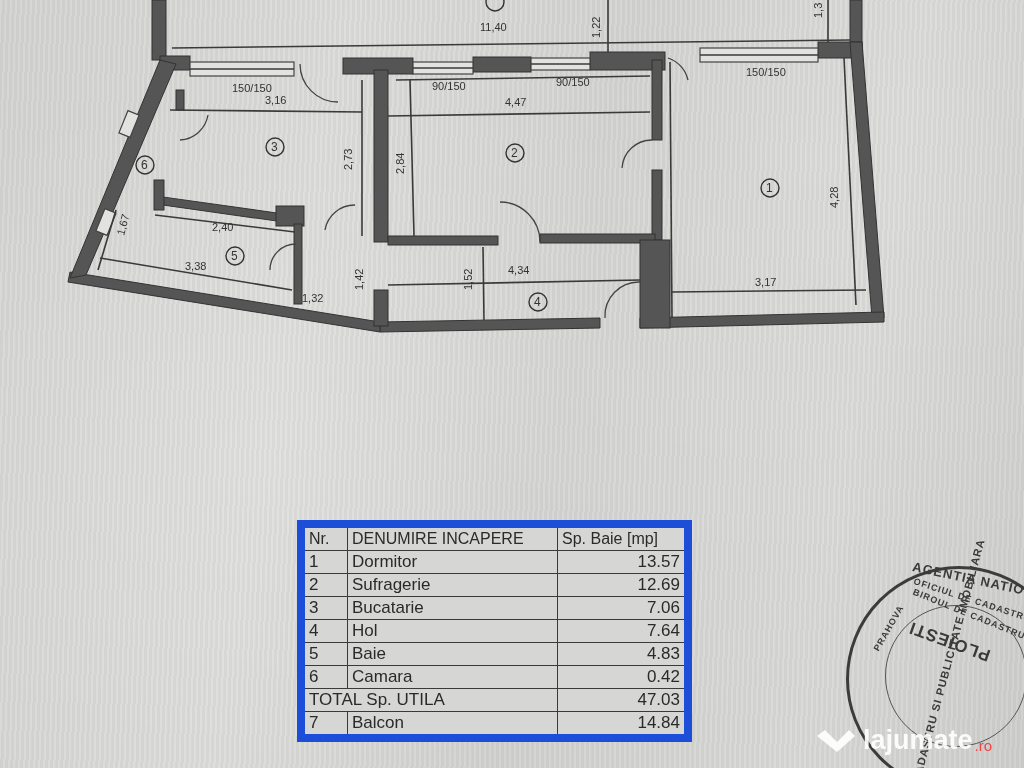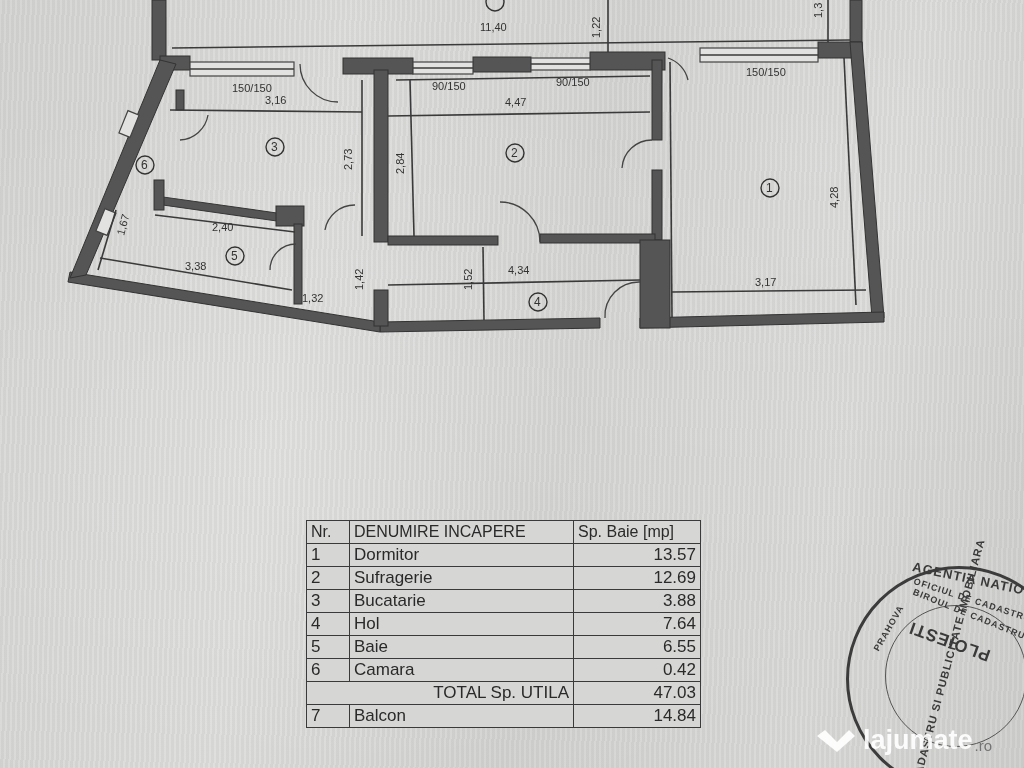--- a/index.html
+++ b/index.html
@@ -20,34 +20,34 @@
   svg.plan { position:absolute; left:0; top:0; }
   .wall { fill:#555; stroke:#333; stroke-width:1; }
   .thin { stroke:#3a3a3a; stroke-width:1.6; fill:none; }
   .dim { font-family:"Liberation Sans", sans-serif; font-size:11px; fill:#333; }
   .roomnum { font-family:"Liberation Sans", sans-serif; font-size:12px; fill:#333; }
   .circle { fill:none; stroke:#333; stroke-width:1.4; }
   .win { fill:#e2e2e0; stroke:#444; stroke-width:1.2; }
   .door { fill:none; stroke:#444; stroke-width:1.3; }
 
   table.rooms {
-    position:absolute; left:306px; top:520px; width:395px;
+    position:absolute; left:297px; top:520px; width:395px;
     border-collapse:collapse; background:#d6d6d4;
     font-size:17px; color:#2a2a2a;
-    border:1px solid #1d4ed8;
+    border:8px solid #1d4ed8;
   }
   table.rooms td, table.rooms th {
     border:1.5px solid #3a3a3a; padding:0 4px; height:22px; line-height:22px;
     font-weight:normal;
   }
   table.rooms th { font-size:16px; text-align:left; }
   table.rooms td.nr { width:34px; text-align:left; }
   table.rooms td.name { text-align:left; }
   table.rooms td.val { text-align:right; width:118px; }
-  table.rooms td.total { text-align:right; }
+  table.rooms td.total { text-align:left; }
 
   .stamp {
     position:absolute; left:846px; top:566px; width:220px; height:220px;
     border-radius:50%; border:3px solid #3c3c3c;
     box-shadow: inset 0 0 0 14px transparent;
   }
   .stamp-inner {
     position:absolute; left:36px; top:36px; width:140px; height:140px;
     border-radius:50%; border:1.5px solid #555;
   }
@@ -57,21 +57,21 @@
   }
   .stamp-city {
     position:absolute; left:58px; top:62px; font-size:17px; font-weight:bold;
     color:#3a3a3a; transform:rotate(200deg); letter-spacing:1px;
   }
   .watermark {
     position:absolute; left:815px; top:722px; height:36px;
     display:flex; align-items:center; gap:6px;
     color:rgba(255,255,255,0.92); font-size:27px; font-weight:bold;
   }
-  .watermark .tld { color:#737373; font-size:15px; font-weight:normal; margin-left:-4px; margin-top:10px; }
+  .watermark .tld { color:#ef4444; font-size:15px; font-weight:normal; margin-left:-4px; margin-top:10px; }
   .wm-icon { width:42px; height:28px; }
 </style>
 </head>
 <body>
 
 <div class="paper-noise"></div>
 
 <svg class="plan" width="1024" height="400" viewBox="0 0 1024 400">
 
   <rect class="wall" x="152" y="0" width="14" height="60"></rect>
@@ -207,31 +207,31 @@
     <td class="val">13.57</td>
   </tr>
   <tr>
     <td class="nr">2</td>
     <td class="name">Sufragerie</td>
     <td class="val">12.69</td>
   </tr>
   <tr>
     <td class="nr">3</td>
     <td class="name">Bucatarie</td>
-    <td class="val">3.88</td>
+    <td class="val">7.06</td>
   </tr>
   <tr>
     <td class="nr">4</td>
     <td class="name">Hol</td>
     <td class="val">7.64</td>
   </tr>
   <tr>
     <td class="nr">5</td>
     <td class="name">Baie</td>
-    <td class="val">6.55</td>
+    <td class="val">4.83</td>
   </tr>
   <tr>
     <td class="nr">6</td>
     <td class="name">Camara</td>
     <td class="val">0.42</td>
   </tr>
   <tr>
     <td class="total" colspan="2">TOTAL Sp. UTILA</td>
     <td class="val">47.03</td>
   </tr>

